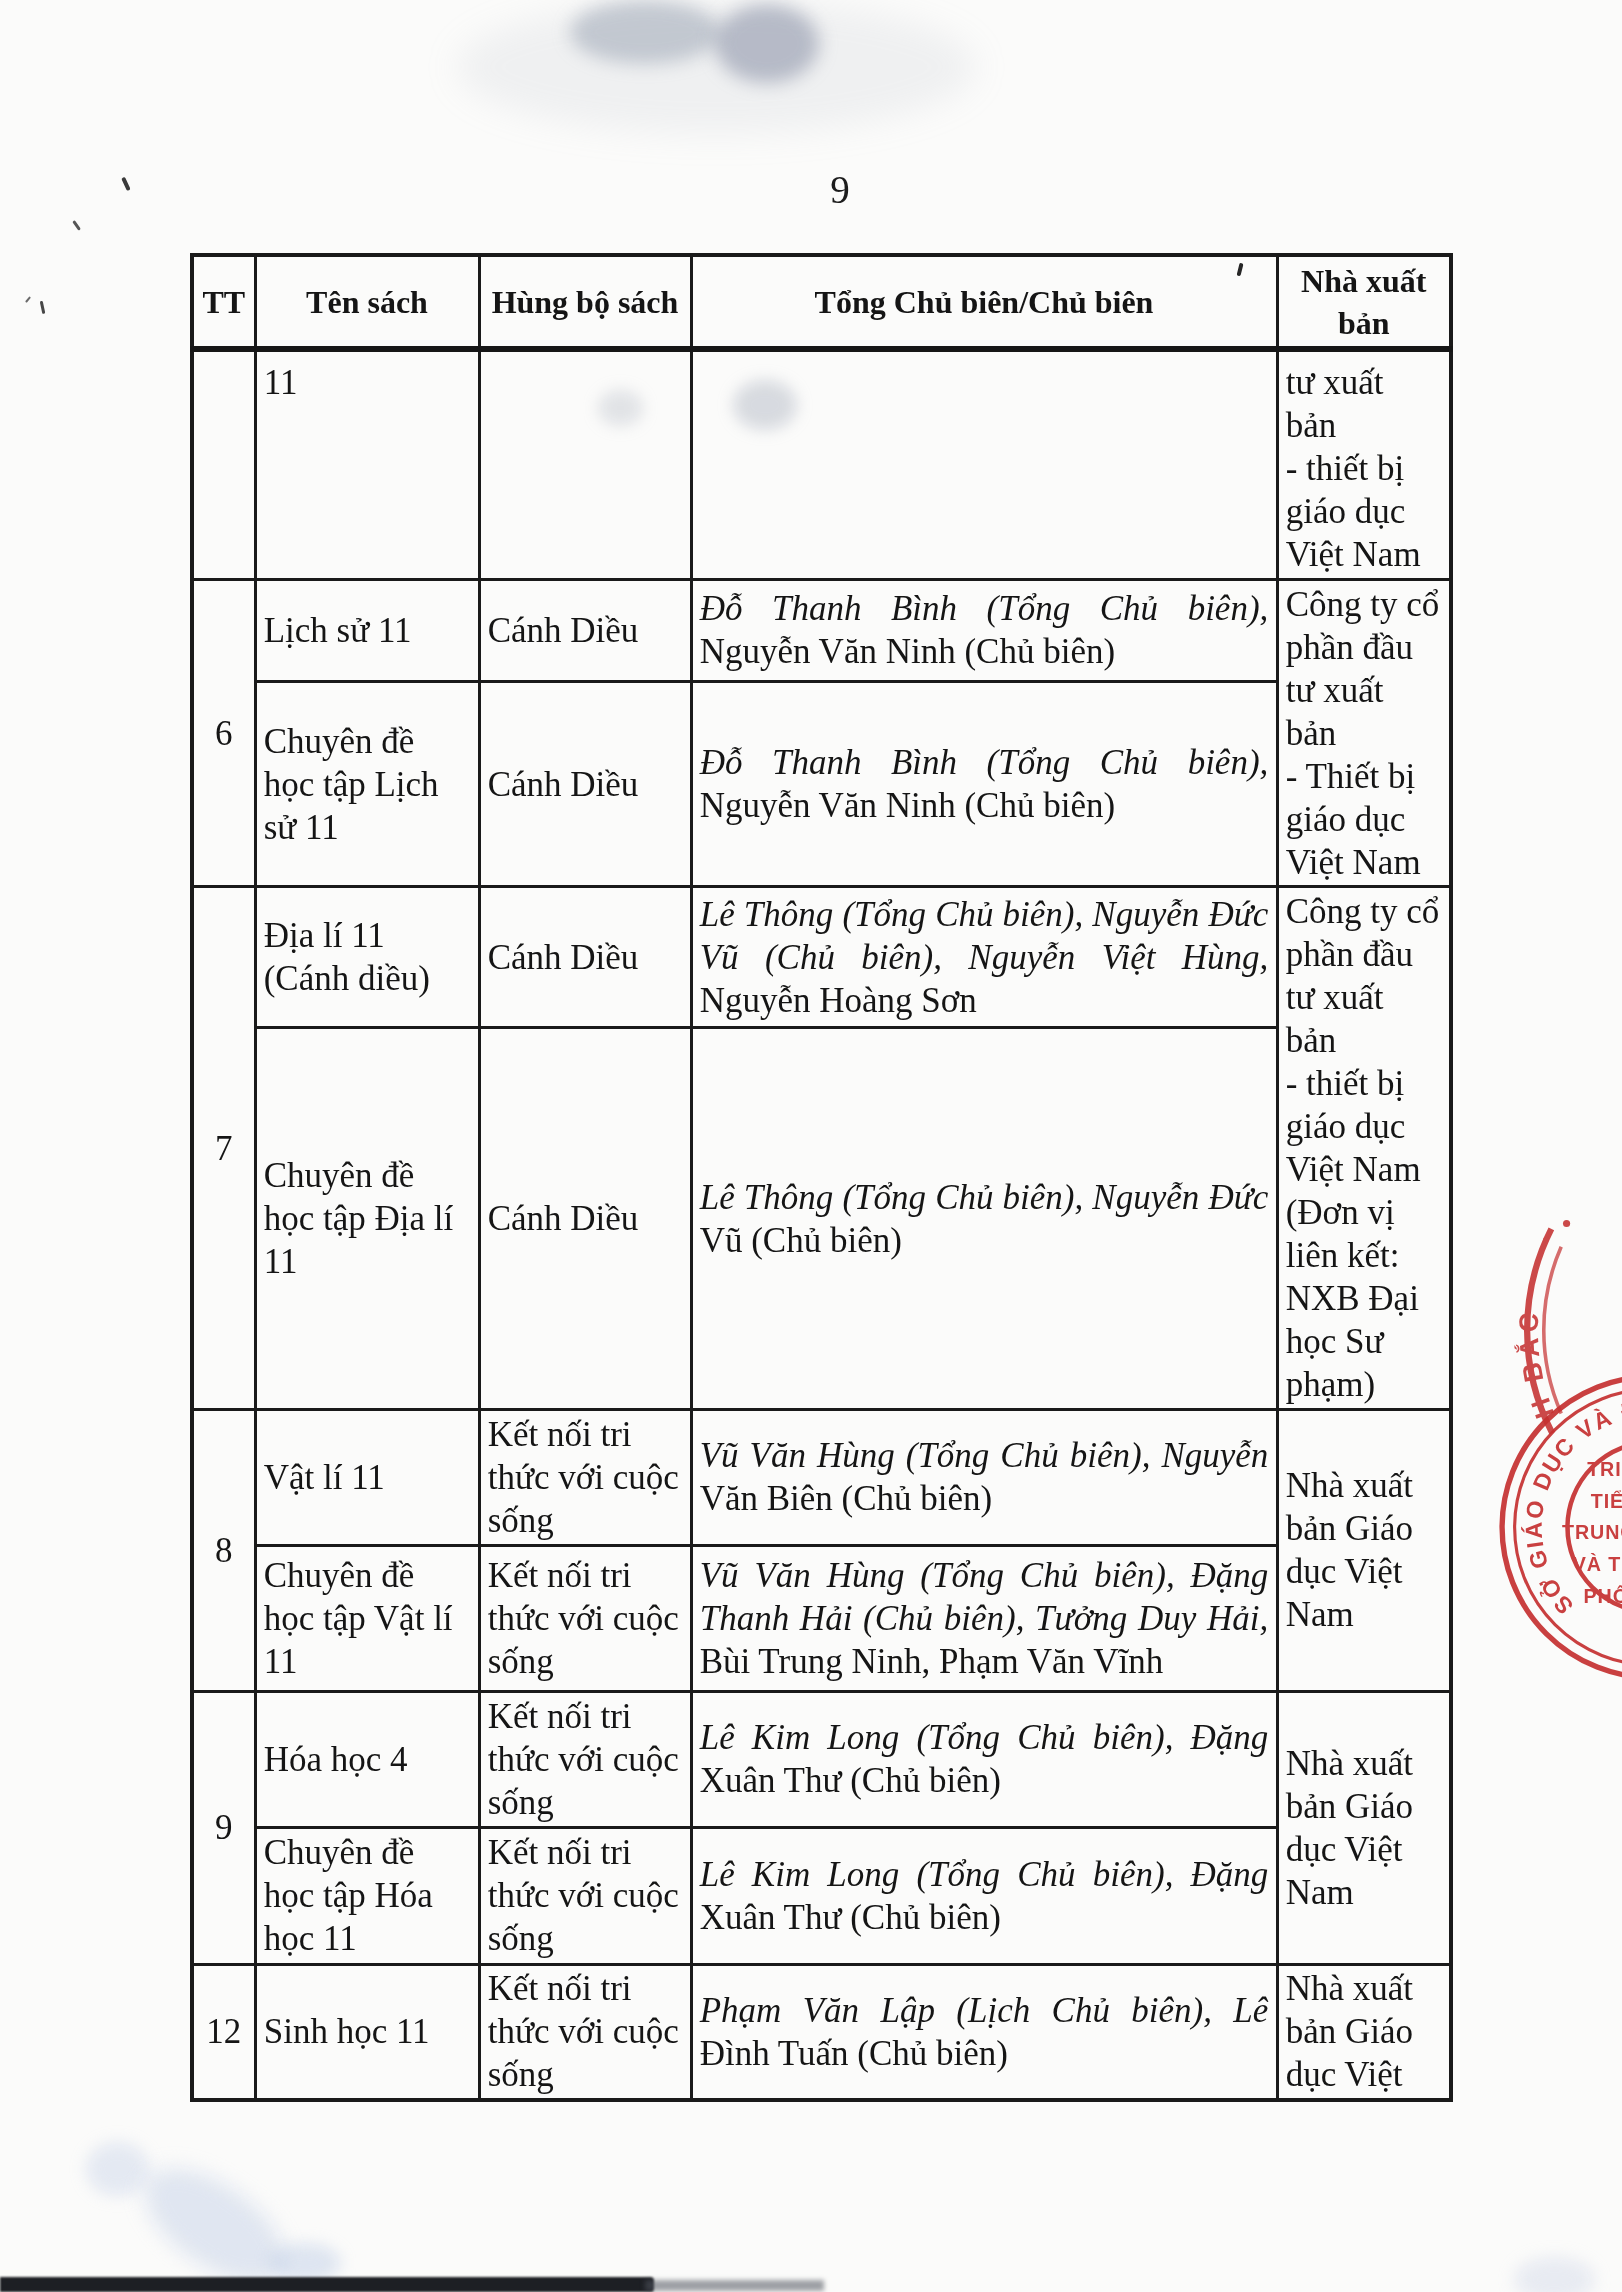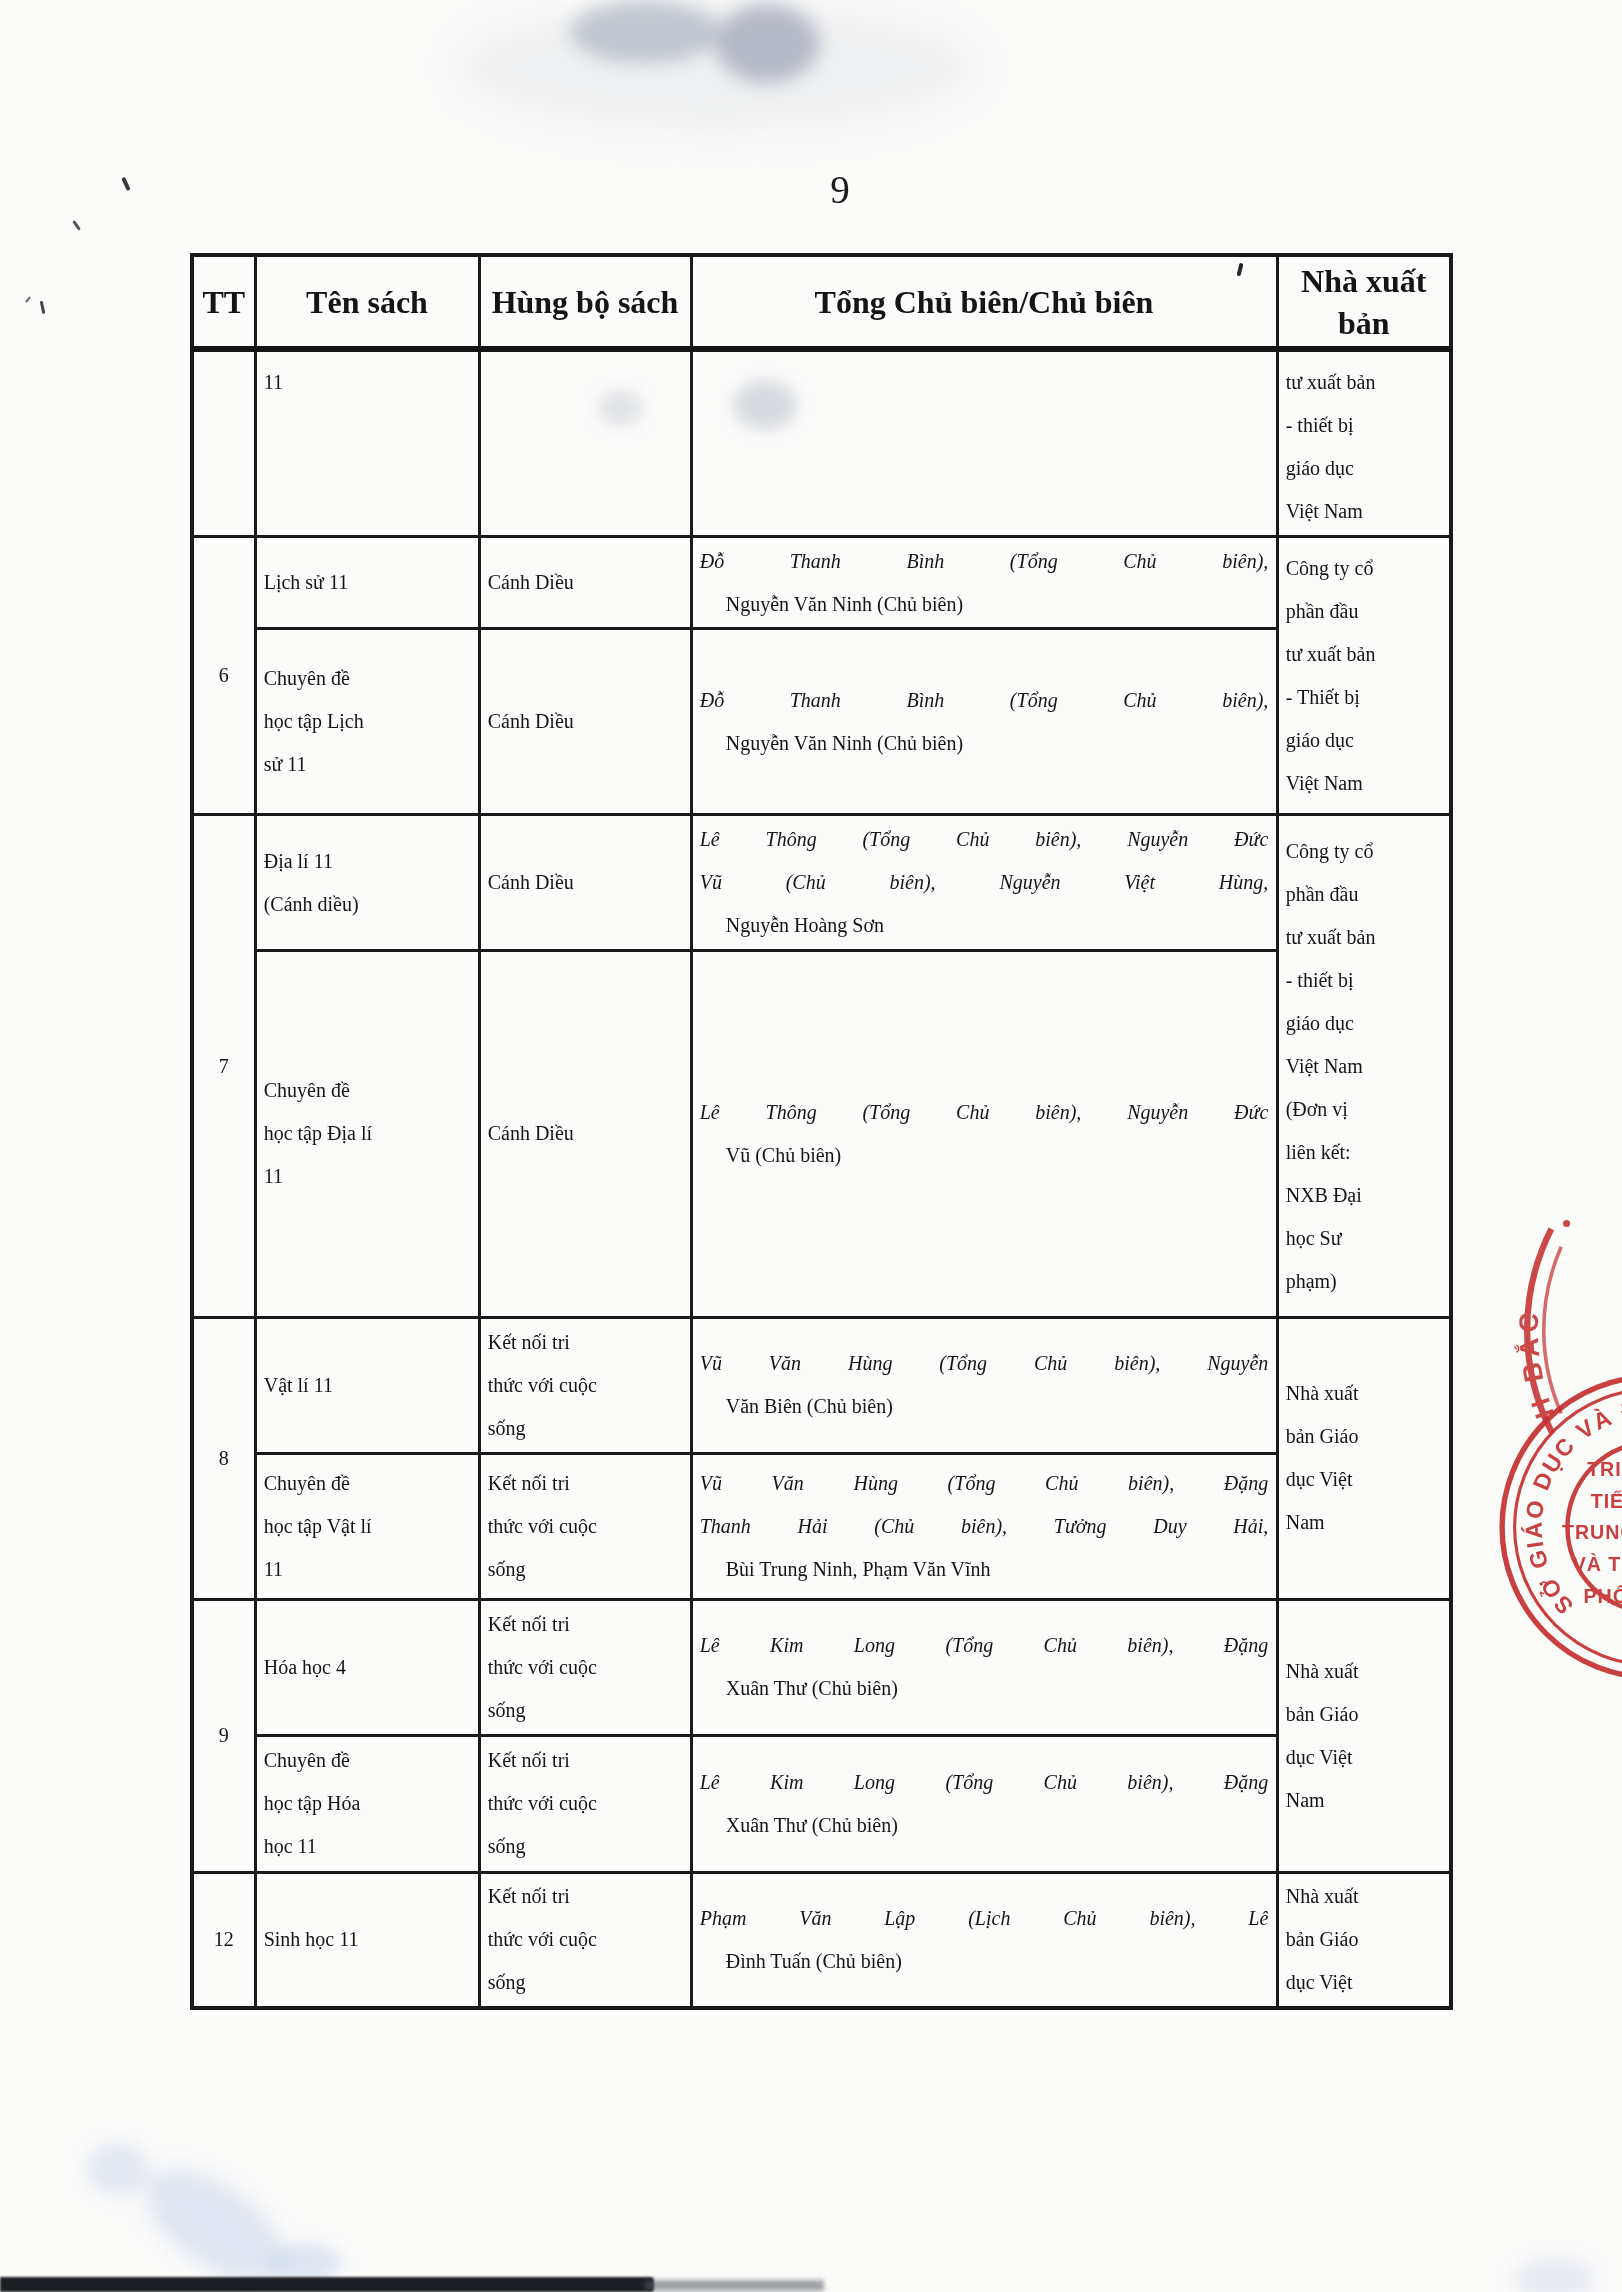--- a/index.html
+++ b/index.html
@@ -21,21 +21,21 @@
     border-collapse:collapse;table-layout:fixed;
     border:4.5px solid #1a1a1a;
   }
   col.c-tt{width:63px;}
   col.c-ten{width:224px;}
   col.c-bo{width:212px;}
   col.c-tong{width:586px;}
   col.c-nxb{width:174px;}
   td{
     border:3.6px solid #1a1a1a;
-    font-size:20px;line-height:43px;
+    font-size:35px;line-height:43px;
     padding:1.8px 7.2px;vertical-align:middle;
     overflow:hidden;
   }
   thead td{
     font-weight:bold;text-align:center;font-size:32px;line-height:42px;
     border-bottom:6.3px solid #161616;
   }
   tr.h-row{height:94px;}
   tr.r-cont{height:182px;}
   tr.r6a{height:89px;}
@@ -46,21 +46,21 @@
   tr.r8b{height:146px;}
   tr.r9a{height:130px;}
   tr.r9b{height:137px;}
   tr.r10{height:136px;}
   td.tt-cell{text-align:center;}
   td.top{vertical-align:top;padding-top:9px;}
   .pre{white-space:pre-line;margin-left:6px;}
   
   .jline{text-align:justify;text-justify:inter-word;}
   .jfull{text-align-last:justify;font-style:italic;}
-  .jline:last-child{text-align-last:left;margin-left:26px;}
+  .jline:last-child{text-align-last:left;}
   
   svg.stamps{position:absolute;left:0;top:0;pointer-events:none;}
   
   .art{position:absolute;border-radius:50%;}
   .smudge-top-1{left:570px;top:0;width:150px;height:64px;background:rgba(122,133,155,.38);filter:blur(9px);}
   .smudge-top-2{left:715px;top:3.6px;width:104px;height:79px;background:rgba(102,113,140,.42);filter:blur(9px);}
   .smudge-top-haze{left:457px;top:0;width:519px;height:134px;background:rgba(168,176,192,.14);filter:blur(16px);}
   .smudge-mid-1{left:733px;top:380px;width:64px;height:50px;background:rgba(148,156,172,.34);filter:blur(7.2px);}
   .smudge-mid-2{left:598px;top:390px;width:45px;height:36px;background:rgba(158,166,180,.28);filter:blur(7.2px);}
   .mark{position:absolute;background:#3a3a3a;border-radius:1.8px;}

